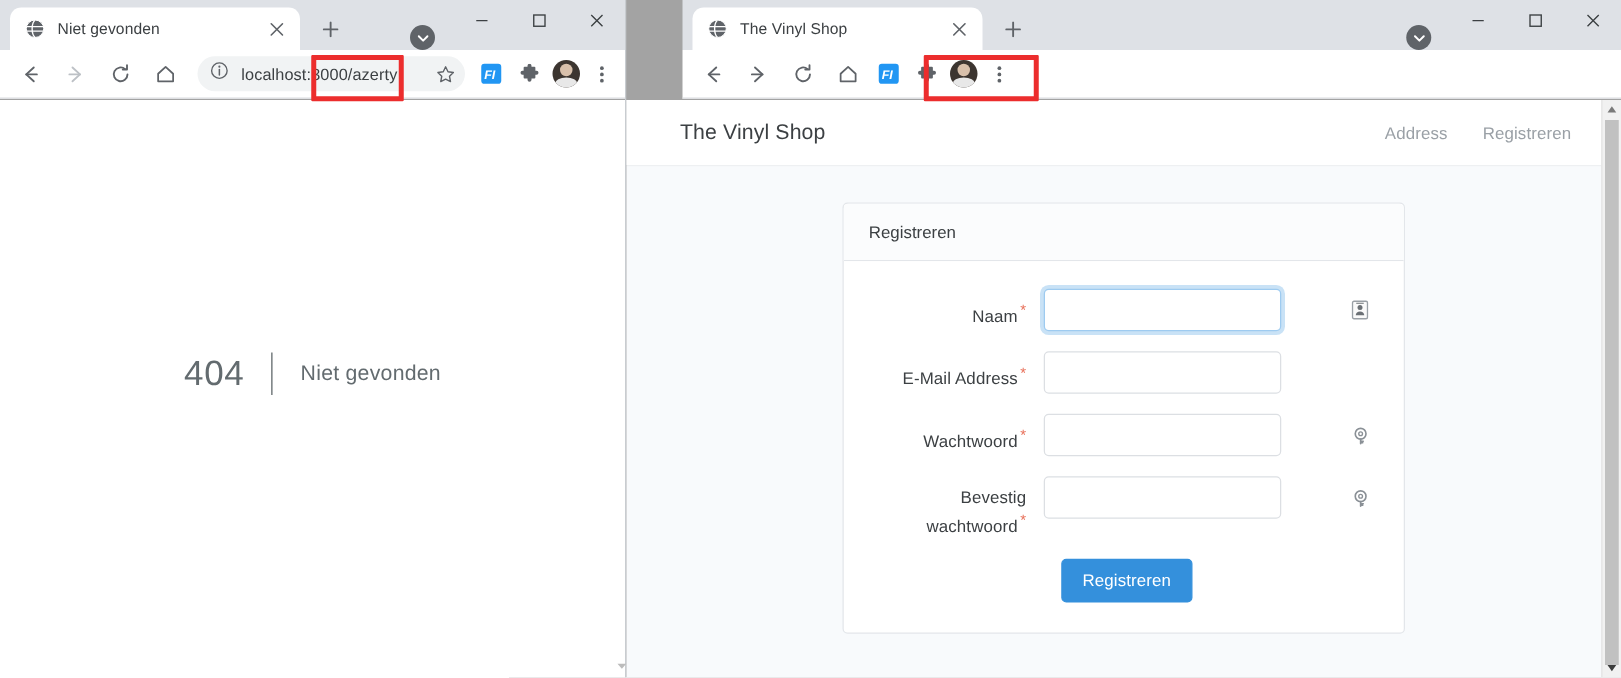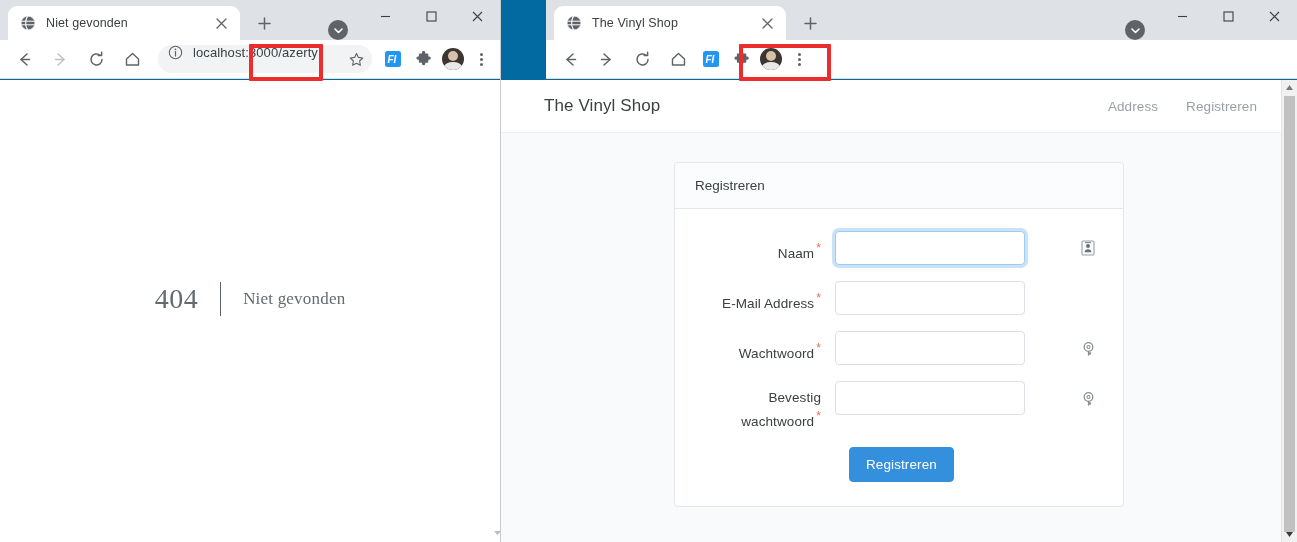--- a/index.html
+++ b/index.html
@@ -5,21 +5,21 @@
   * { box-sizing: border-box; margin: 0; padding: 0; }
   html, body {
     width: 1297px; height: 542px;
     overflow: hidden;
     font-family: "Liberation Sans", sans-serif;
     background: #ffffff;
   }
   .screen { position: relative; width: 1297px; height: 542px; overflow: hidden; }
 
   
-  .browser { position: absolute; top: 0; height: 542px; overflow: hidden; background: #0369a1; }
+  .browser { position: absolute; top: 0; height: 542px; overflow: hidden; background: #a3a3a3; }
   .browser.left  { left: 0;   width: 500px; }
   .browser.right { left: 500px; width: 797px; border-left: 1px solid #c8ccd0; padding-left: 45px; }
 
   .tabstrip {
     position: relative; height: 40px; background: #dee1e6;
     display: flex; align-items: flex-end;
   }
   .tab {
     position: relative; display: flex; align-items: center;
     height: 34px; width: 232px; padding: 0 10px 0 12px;
@@ -63,21 +63,21 @@
     border-bottom: 1px solid #dadce0;
     position: relative;
   }
   .tbtn {
     width: 30px; height: 30px; margin: 0 3px; border-radius: 50%;
     display: flex; align-items: center; justify-content: center;
     flex: 0 0 30px;
   }
   .omnibox {
     flex: 1 1 auto; height: 28px; background: #f1f3f4;
-    border-radius: 14px; display: flex; 
+    border-radius: 14px; display: flex; align-items: center;
     padding: 0 4px 0 10px; margin: 0 6px 0 8px; min-width: 0;
     position: relative;
   }
   .omnibox .info-icon { flex: 0 0 16px; margin-right: 9px; }
   .omnibox .url {
     flex: 1 1 auto; font-size: 13px; color: #3c4043;
     white-space: nowrap; overflow: hidden;
     letter-spacing: .1px;
   }
   .omnibox .star { flex: 0 0 24px; display: flex; align-items: center; justify-content: center; }
@@ -104,21 +104,21 @@
 
   
   .redbox {
     position: absolute; border: 4px solid #ec2d2d; pointer-events: none;
     z-index: 40; border-radius: 1px;
   }
 
   
   .page-left {
     position: absolute; top: 80px; left: 0; right: 0; bottom: 0;
-    background: #ffffff; display: flex; align-items: center; justify-content: center; font-family: Liberation Serif, serif;
+    background: #ffffff; display: flex; align-items: center; justify-content: center;
   }
   .err-wrap { display: flex; align-items: center; margin-top: -24px; }
   .err-code {
     font-size: 28px; color: #636b6f; font-weight: 300;
     padding-right: 22px; letter-spacing: .5px;
   }
   .err-sep { width: 1px; height: 34px; background: #5b6366; }
   .err-msg {
     font-size: 17px; color: #636b6f; font-weight: 400;
     padding-left: 22px; letter-spacing: .2px;

